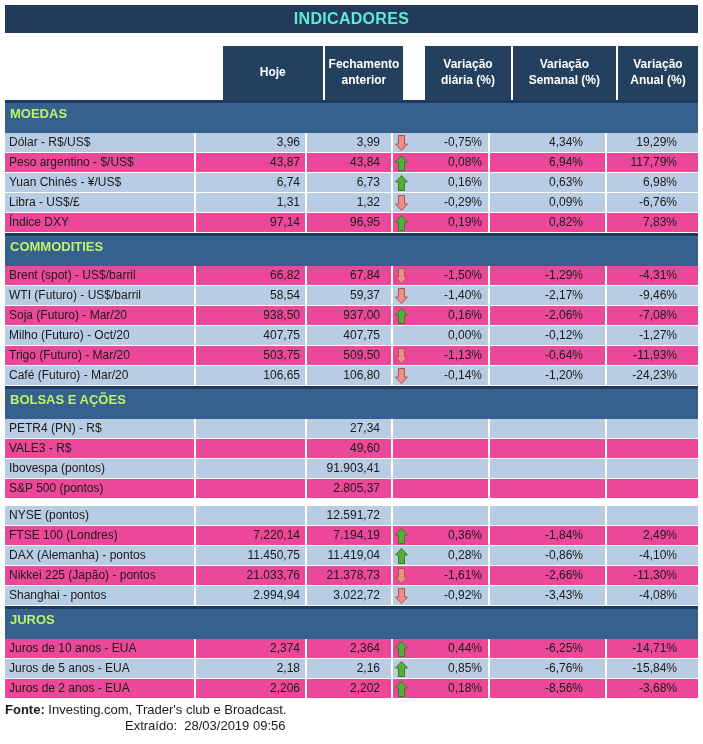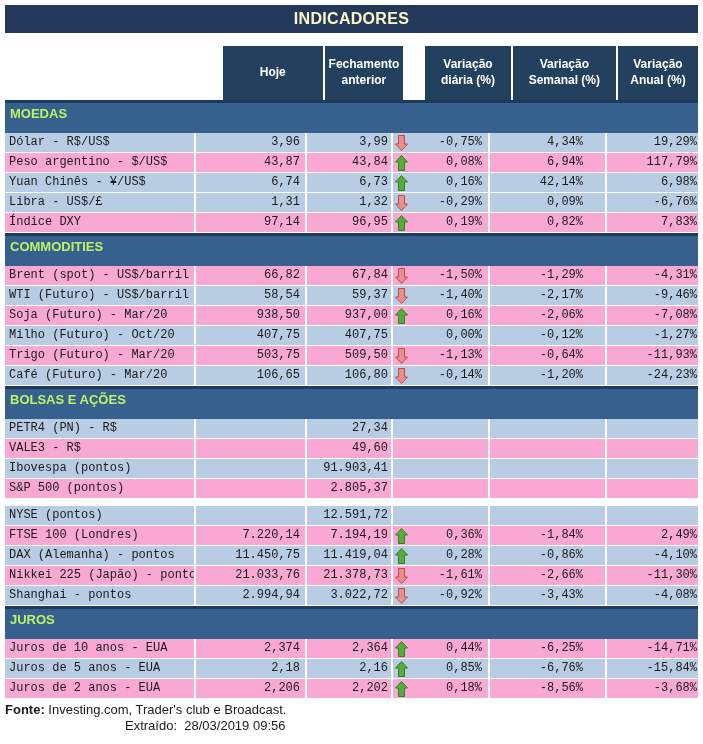--- a/index.html
+++ b/index.html
@@ -5,21 +5,21 @@
   html,body{margin:0;padding:0;background:#fff;}
   body{
     width:703px;height:744px;overflow:hidden;
     font-family:"Liberation Sans","DejaVu Sans",sans-serif;
     color:#1a1a1a;position:relative;
   }
   .sheet{position:absolute;left:5px;top:5px;width:693px;}
   
   .title-bar{
     height:28px;background:var(--title-bar,#22395B);
-    color:#fef9c3;font-weight:bold;font-size:16px;
+    color:#5eead4;font-weight:bold;font-size:16px;
     display:flex;align-items:center;justify-content:center;
     letter-spacing:.3px;
   }
   .title-gap{height:13px;}
   
   .head-row{display:flex;height:54px;}
   .head-row .spacer{width:191px;}
   .head-cell{
     background:var(--header-cell,#24405F);color:#fff;font-weight:bold;
     font-size:12px;line-height:1.3;text-align:center;
@@ -33,33 +33,33 @@
   .section-bar{
     border-top:3px solid var(--section-border,#1E3A5C);
     background:var(--section-bar,#36618E);
     height:30px;box-sizing:content-box;
     color:#bef264;font-weight:bold;font-size:13px;
     padding:0;display:block;
   }
   .section-bar span{display:block;padding:3px 0 0 5px;}
   
   .row{display:flex;height:20px;box-sizing:border-box;border-bottom:1px solid #fff;}
-  .row.blue{background:var(--row-alt,#B8CCE4);font-family:Liberation Mono, monospace;}
-  .row.white{background:#f9a8d4;font-family:Liberation Mono, monospace;}
+  .row.blue{background:var(--row-alt,#B8CCE4);}
+  .row.white{background:#ec4899;}
   .c{
     box-sizing:border-box;height:100%;font-size:12px;line-height:19px;
     border-right:2px solid #fff;white-space:nowrap;overflow:hidden;
   }
   .c.label{width:191px;text-align:left;padding-left:4px;}
   .c.hoje{width:111px;text-align:right;padding-right:5px;}
-  .c.fech{width:86px;text-align:right;padding-right:3px;}
+  .c.fech{width:86px;text-align:right;padding-right:11px;}
   .c.vard{width:97px;display:flex;align-items:center;padding:0 6px 0 2px;}
   .c.vard .pct{flex:1;text-align:right;}
   .c.vars{width:117px;text-align:right;padding-right:22px;}
-  .c.vara{width:91px;text-align:right;padding-right:1px;border-right:none;}
+  .c.vara{width:91px;text-align:right;padding-right:21px;border-right:none;}
   .arr{width:15px;display:flex;align-items:center;}
   .arr svg{display:block;}
   .gap-row{height:7px;background:#fff;}
   
   .footer{margin-top:3px;font-size:13px;line-height:16px;color:#1a1a1a;}
   .footer .l1 b{font-weight:bold;text-align:center;}
   .footer .l2{padding-left:120px;}
 </style>
 </head>
 <body>
@@ -117,21 +117,21 @@
         <div class="c hoje">6,74</div>
         <div class="c fech">6,73</div>
         <div class="c vard">
           <span class="arr">
             <svg width="13" height="16" viewBox="0 0 13 16">
               <polygon points="6.5,0.5 12.5,7 9.5,7 9.5,15.5 3.5,15.5 3.5,7 0.5,7" fill="#55AD3C" stroke="#3A7A28" stroke-width="1"></polygon>
             </svg>
           </span>
           <span class="pct">0,16%</span>
         </div>
-        <div class="c vars">42,14%</div>
+        <div class="c vars">0,63%</div>
         <div class="c vara">6,98%</div>
       </div>
       <div class="row blue">
         <div class="c label">Libra - US$/£</div>
         <div class="c hoje">1,31</div>
         <div class="c fech">1,32</div>
         <div class="c vard">
           <span class="arr">
             <svg width="13" height="16" viewBox="0 0 13 16">
               <polygon points="6.5,15.5 12.5,9 9.5,9 9.5,0.5 3.5,0.5 3.5,9 0.5,9" fill="#E8908C" stroke="#BE4B48" stroke-width="1"></polygon>

